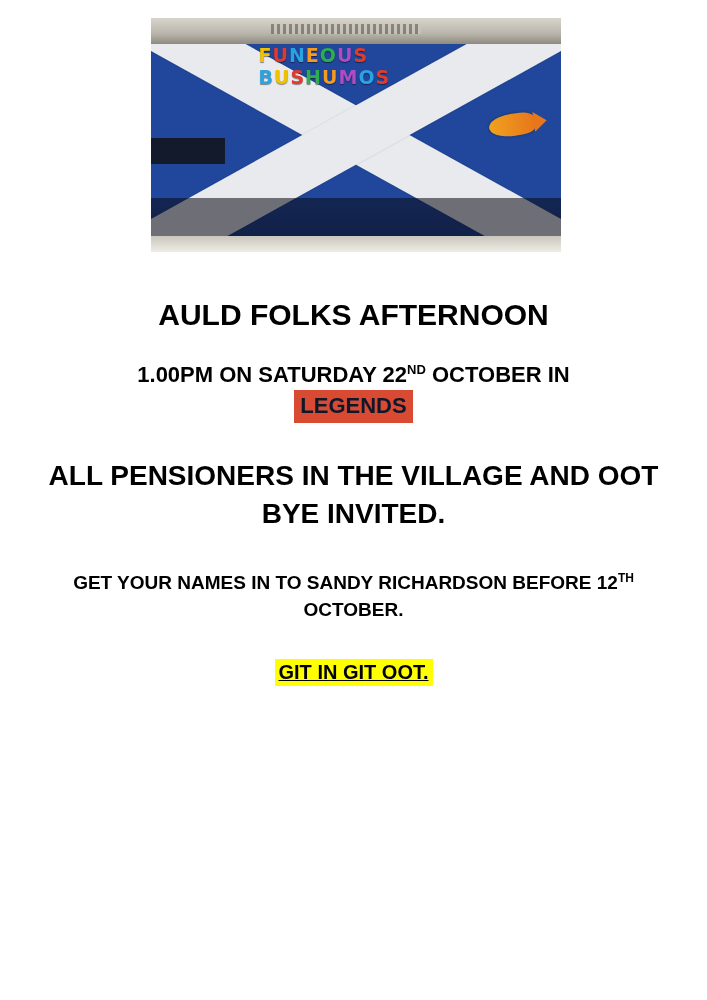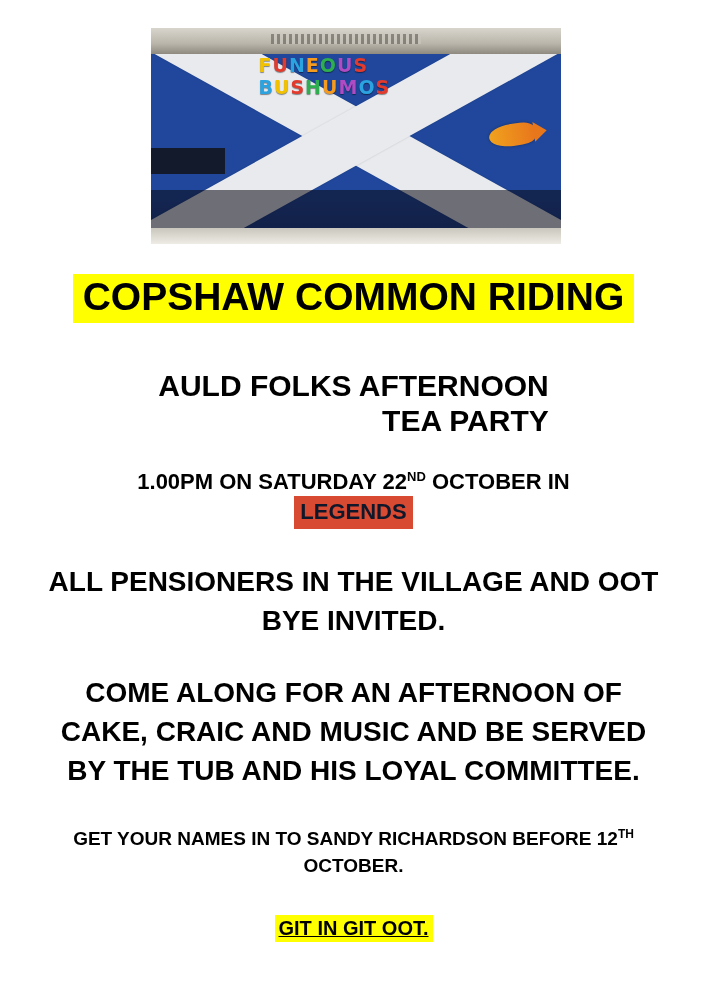--- a/index.html
+++ b/index.html
@@ -15,21 +15,21 @@
     overflow: hidden;
     position: relative;
   }
   .poster {
     width: 707px;
     height: 1000px;
     box-sizing: border-box;
     display: flex;
     flex-direction: column;
     align-items: center;
-    padding-top: 28px;
+    padding-top: 18px;
   }
 
   
   .photo-wrap {
     width: 410px;
     height: 234px;
     position: relative;
     overflow: hidden;
     background: #1b3f8f;
     margin-left: 4px;
@@ -213,40 +213,35 @@
       <span style="color:#f2c200">F</span><span style="color:#e23b2e">U</span><span style="color:#2aa3e0">N</span><span style="color:#f59b1f">E</span><span style="color:#2fae4f">O</span><span style="color:#b04bc4">U</span><span style="color:#e23b2e">S</span>
       <span class="row2">
         <span style="color:#2aa3e0">B</span><span style="color:#f2c200">U</span><span style="color:#e23b2e">S</span><span style="color:#2fae4f">H</span><span style="color:#f59b1f">U</span><span style="color:#b04bc4">M</span><span style="color:#2aa3e0">O</span><span style="color:#e23b2e">S</span>
       </span>
     </div>
     <div class="photo-fish"></div>
     <div class="photo-bottomband"></div>
     <div class="photo-bottomedge"></div>
   </div>
 
-  <div class="title-bar">
-    <div class="title-text">COPSHAW COMMON RIDING</div>
-  </div>
 
   <div class="subtitle">
     <div>AULD FOLKS AFTERNOON</div>
-    <div>TEA PARTY</div>
   </div>
 
   <div class="when-line">
     <div>
       <span>1.00PM ON SATURDAY 22</span><sup>ND</sup><span> OCTOBER IN</span>
     </div>
     <div>
       <span class="venue">LEGENDS</span>
     </div>
   </div>
 
   <div class="para">ALL PENSIONERS IN THE VILLAGE AND OOT BYE INVITED.</div>
-  <div class="para">COME ALONG FOR AN AFTERNOON OF CAKE, CRAIC AND MUSIC AND BE SERVED BY THE TUB AND HIS LOYAL COMMITTEE.</div>
 
   <div class="para p-small">
     <span>GET YOUR NAMES IN TO SANDY RICHARDSON BEFORE 12</span><sup>TH</sup><span> OCTOBER.</span>
   </div>
 
   <div class="footer-hl">
     <span class="hl-text">GIT IN GIT OOT.</span>
   </div>
 
 </div>

